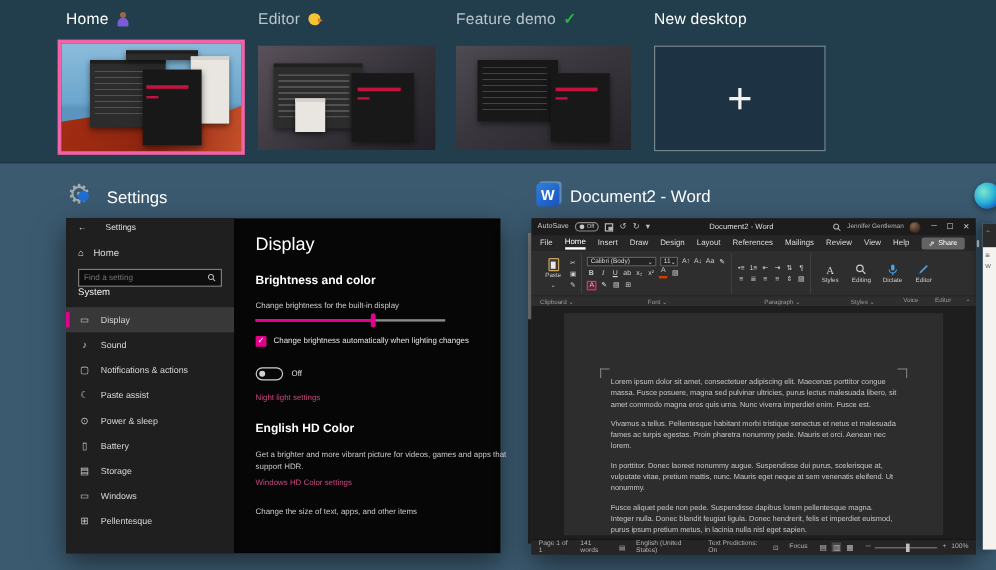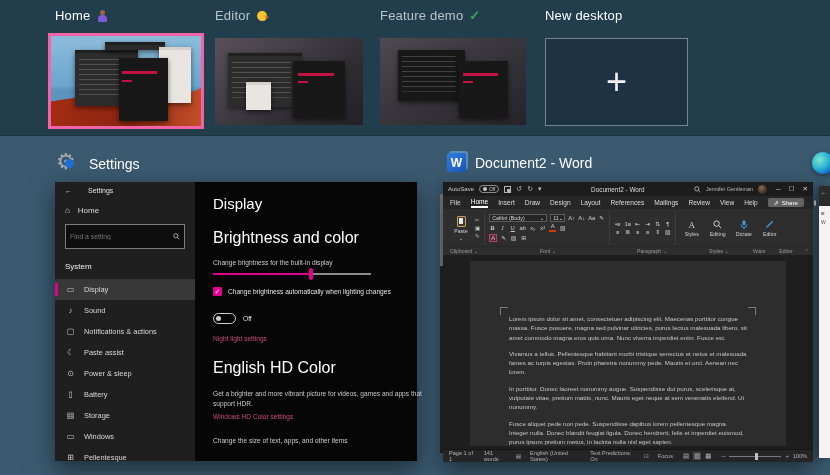--- a/index.html
+++ b/index.html
@@ -42,31 +42,31 @@
   .gear .dot { position:absolute; left:7px; top:6px; width:9px; height:9px; border-radius:50%; background:#1f6ed4; }
   .word-ic { width:19px; height:19px; border-radius:3px; background:linear-gradient(135deg,#2f7fe0 0%,#1a54c0 100%); color:#fff; font-weight:bold; font-size:12px; display:flex; align-items:center; justify-content:center; box-shadow:2px -2px 0 rgba(120,180,240,.55); }
 
   .window { position:absolute; box-shadow:0 8px 22px rgba(0,0,0,.5); }
 
   
   .w-set { left:55px; top:182px; width:362px; height:279px; display:flex; background:#060606; }
   .set-side { width:140px; background:#1f1f1f; color:#d9d9d9; flex-shrink:0; position:relative; }
   .set-tbar { display:flex; gap:16px; padding:5px 10px 0; font-size:7px; color:#e0e0e0; }
   .set-home { display:flex; gap:8px; align-items:center; padding:12px 10px 0; font-size:8px; }
-  .set-search { margin:9px 10px 0; height:25px; border:1px solid #7c7c7c; background:#0e0e0e; display:flex; align-items:center; padding:0 4px; }
+  .set-search { margin:9px 10px 0; height:15px; border:1px solid #7c7c7c; background:#0e0e0e; display:flex; align-items:center; padding:0 4px; }
   .set-search input { flex:1; border:0; background:transparent; color:#c4c4c4; font-size:6.8px; outline:none; font-family:"Liberation Sans",sans-serif; }
-  .set-sec { padding:13px 10px 0; font-size:8px; color:#f0f0f0; }
+  .set-sec { padding:0 10px 0; font-size:8px; color:#f0f0f0; }
   .set-list { margin-top:8px; }
   .side-item { height:21px; display:flex; align-items:center; gap:9px; padding-left:11px; font-size:7.4px; color:#d8d8d8; position:relative; }
   .side-item .ic { width:9px; font-size:8px; color:#c9c9c9; text-align:center; }
   .side-item.sel { background:#383838; }
   .side-item.sel::before { content:""; position:absolute; left:0; top:4px; width:3px; height:13px; background:#e3008c; }
   .set-main { flex:1; padding:13px 14px 0 18px; position:relative; color:#fff; }
   .set-main h1 { font-size:15px; font-weight:400; margin-bottom:17px; }
-  .set-main h2 { font-size:16px; font-weight:400; margin-bottom:12px; }
+  .set-main h2 { font-size:10px; font-weight:700; margin-bottom:12px; }
   .cap { font-size:6.6px; color:#cbcbcb; margin-bottom:7px; }
   .slider { position:relative; width:158px; height:2px; background:#8a8a8a; margin:2px 0 12px; }
   .slider .fill { position:absolute; left:0; top:0; height:2px; width:62%; background:#e3008c; }
   .slider .th { position:absolute; left:61%; top:-5px; width:4px; height:12px; border-radius:2px; background:#e3008c; }
   .chkrow { display:flex; align-items:center; gap:6px; margin-bottom:17px; }
   .chk { width:9px; height:9px; background:#e3008c; border-radius:1px; color:#fff; font-size:7px; line-height:9px; text-align:center; }
   .lbl { font-size:6.6px; color:#e2e2e2; }
   .nl-t { font-size:7.2px; color:#f0f0f0; margin-bottom:7px; }
   .tgl-row { display:flex; align-items:center; gap:7px; margin-bottom:11px; }
   .tgl { width:23px; height:11px; border:1px solid #cfcfcf; border-radius:6px; position:relative; }

